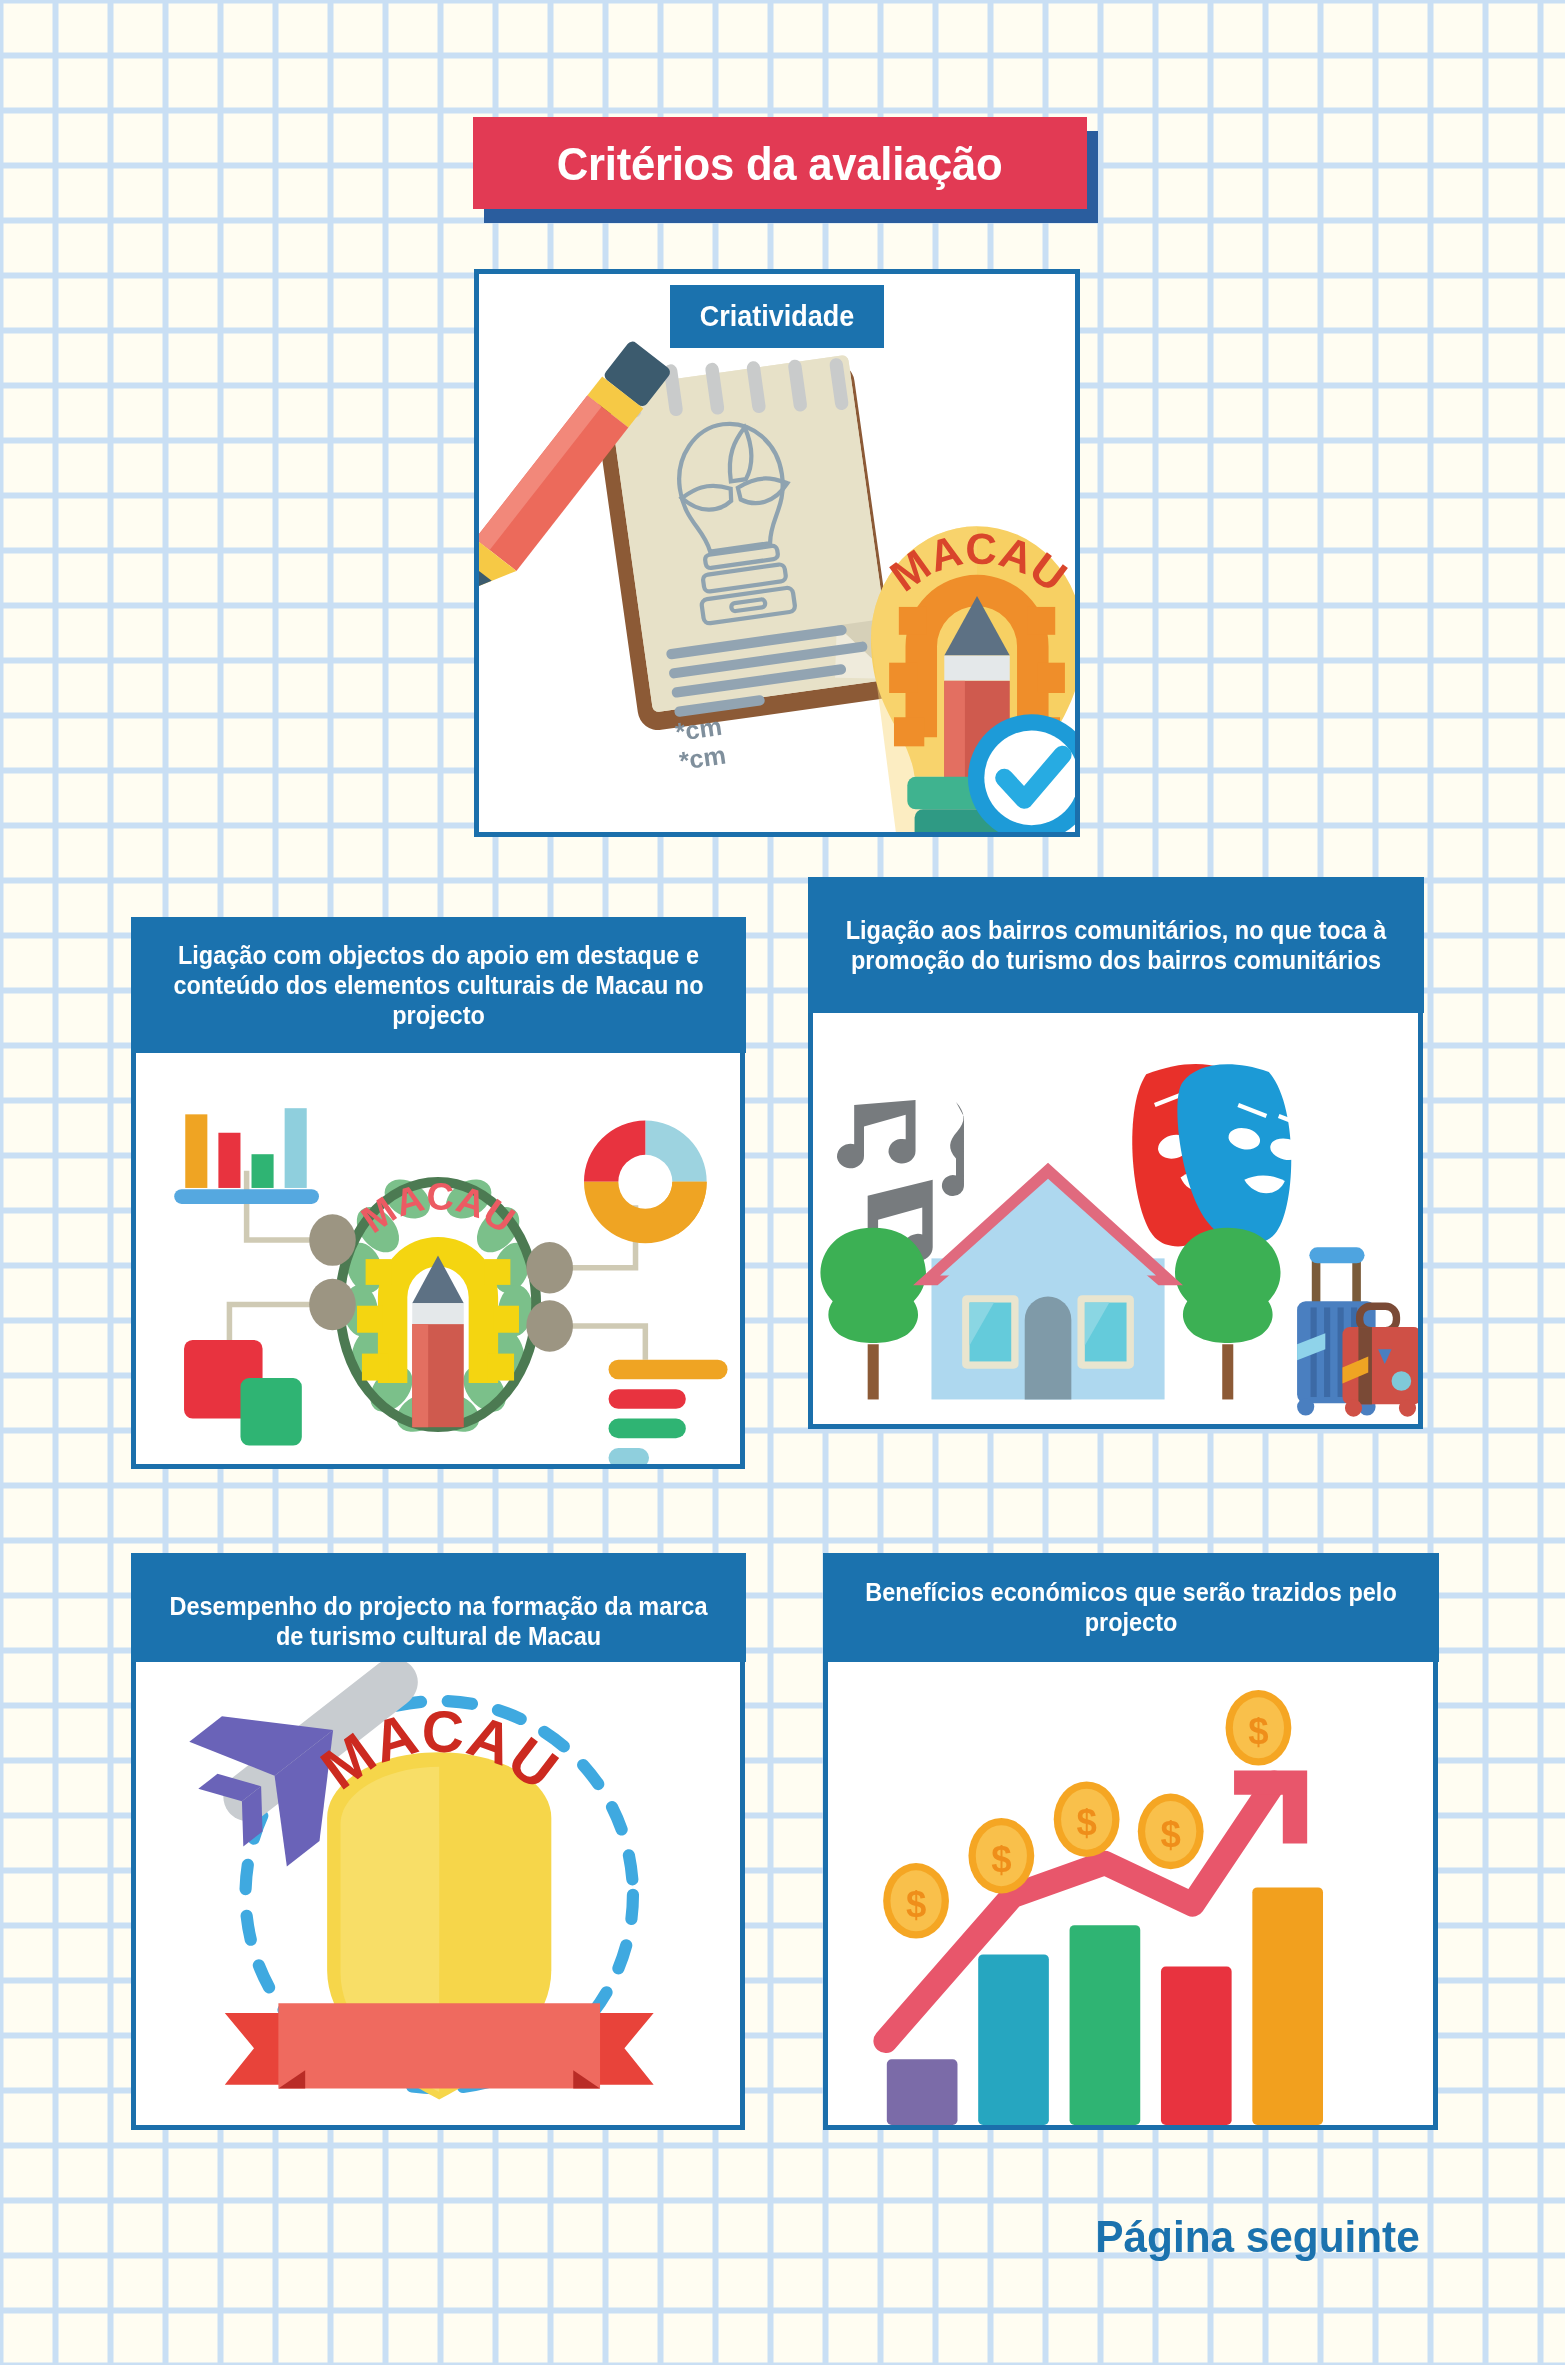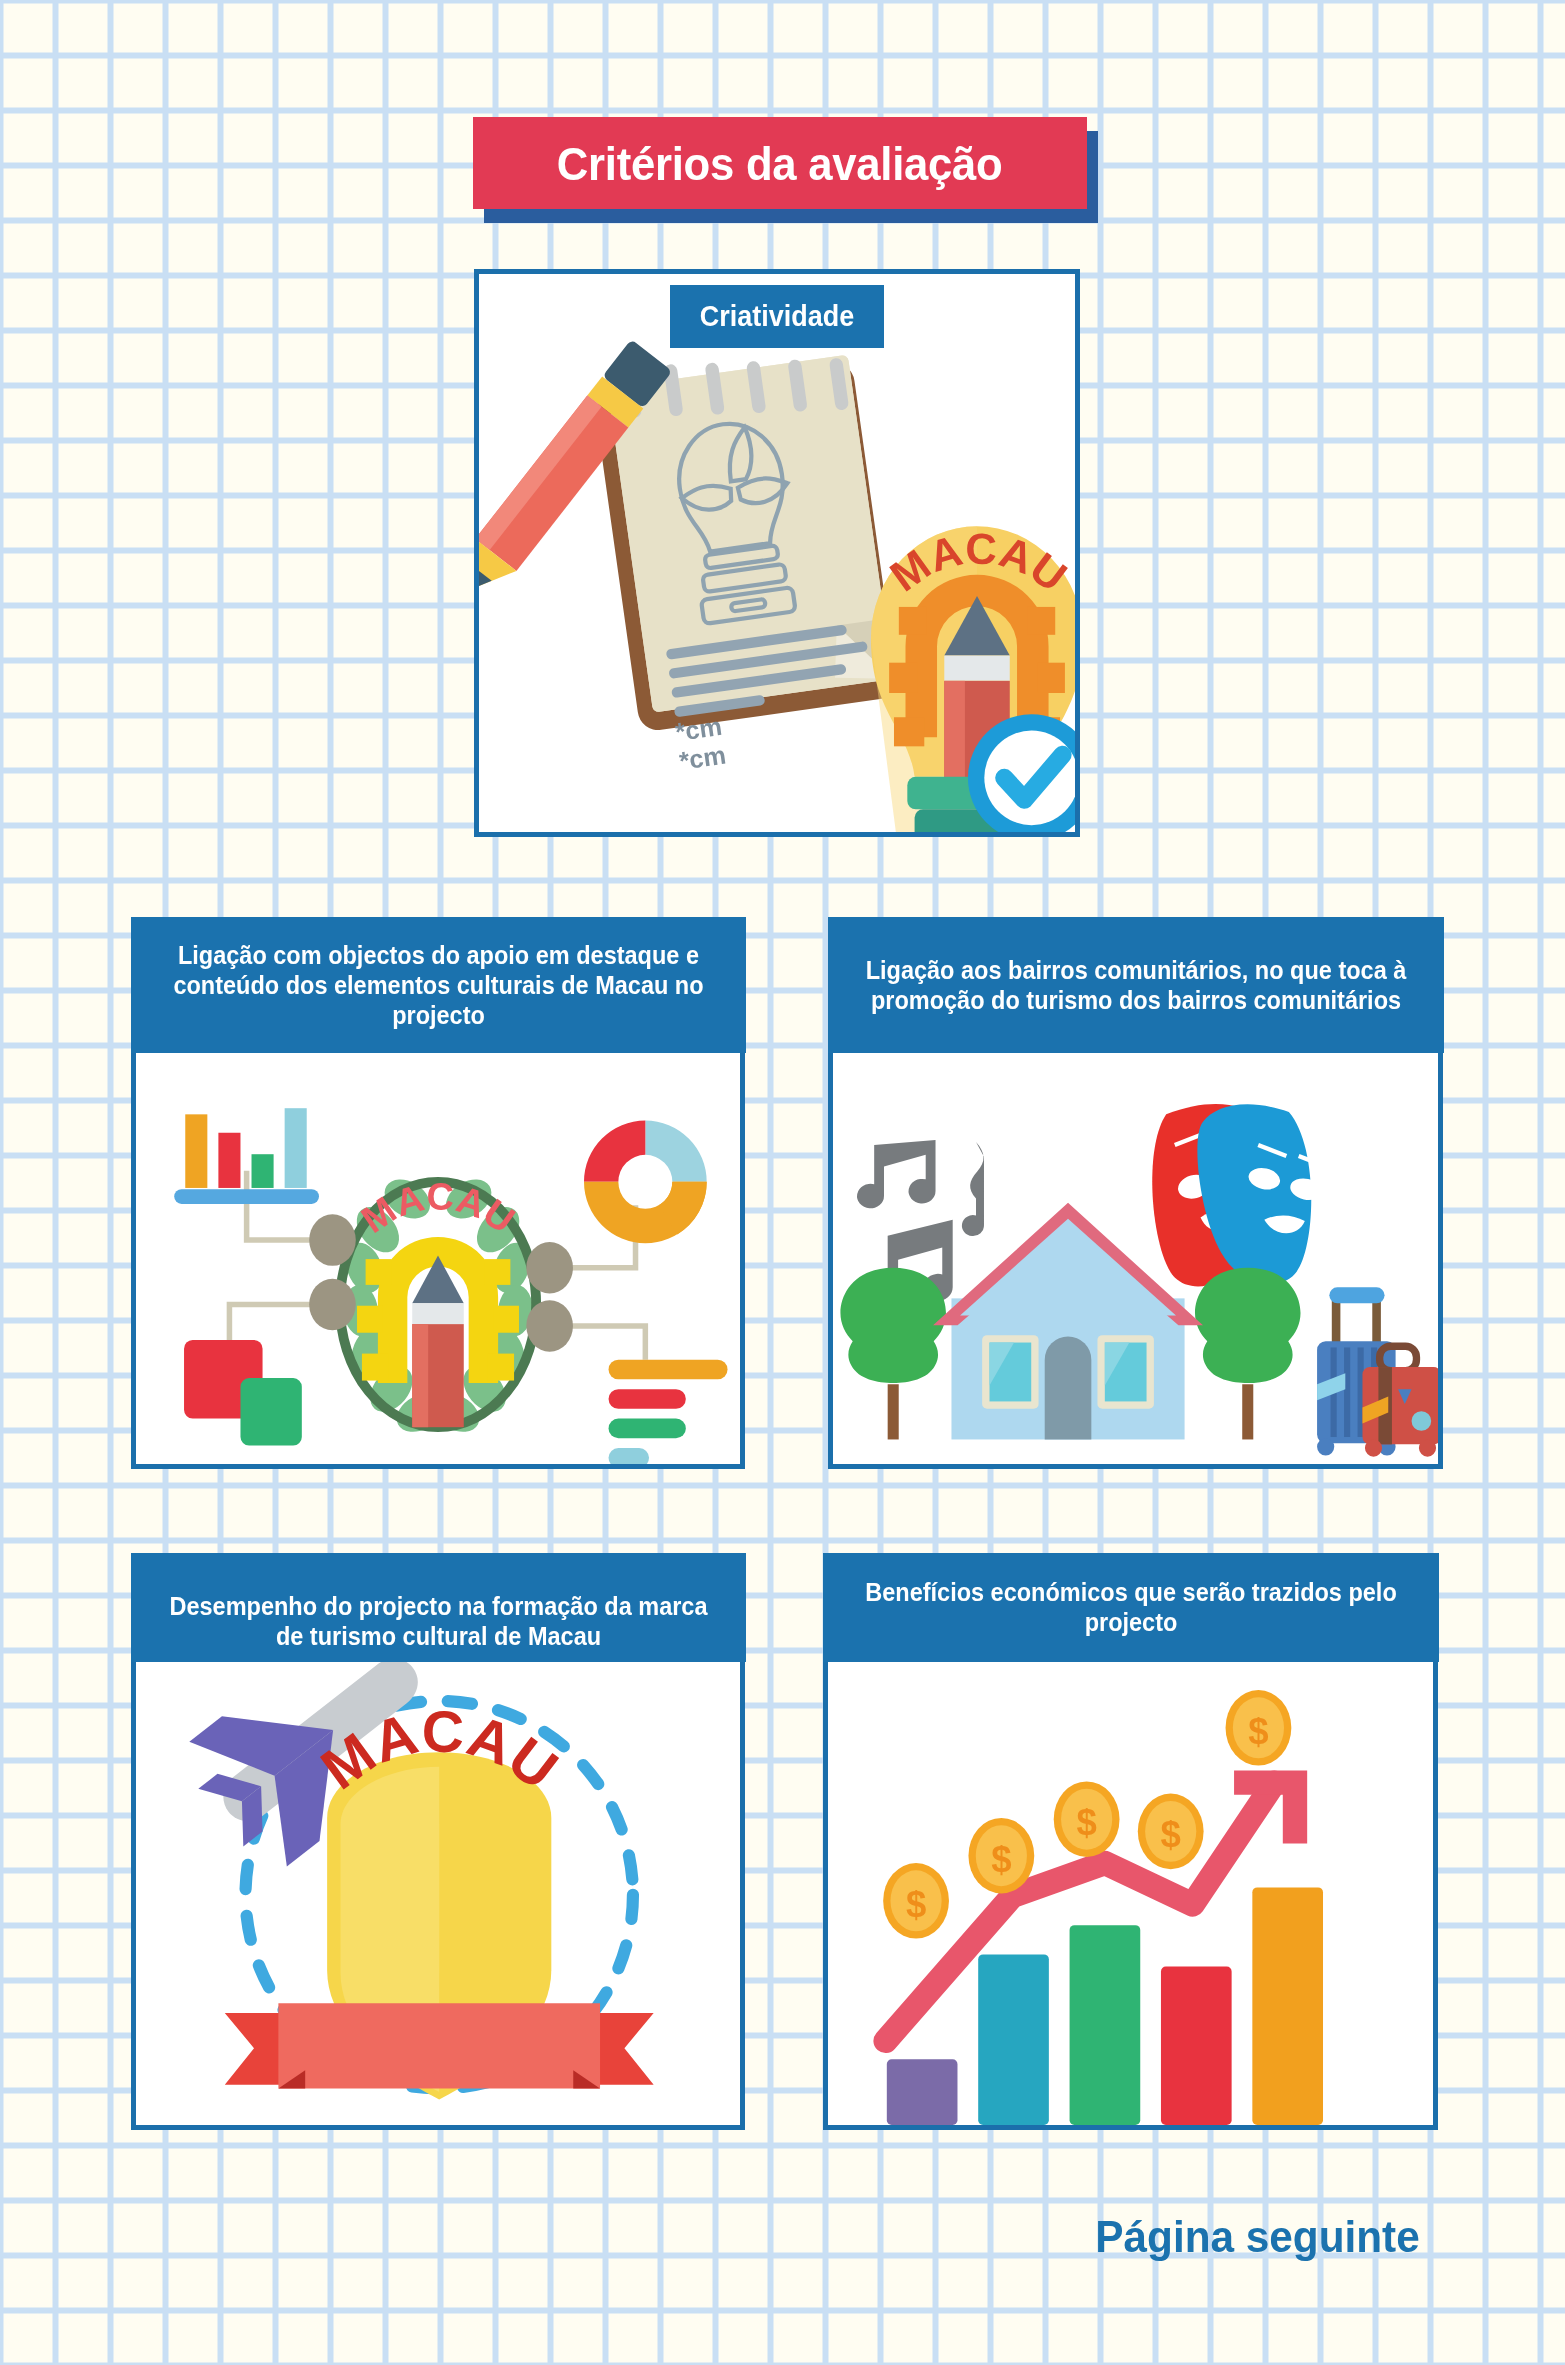--- a/index.html
+++ b/index.html
@@ -49,21 +49,21 @@
     background:#1b72ae;color:#fff;box-sizing:border-box;
     display:flex;align-items:center;justify-content:center;text-align:center;
     padding:11px 16px;
   }
   .card-head span{
     font-size:25px;font-weight:bold;line-height:1.20;transform:scaleX(0.94);display:block;
   }
 
   #card-link-objects{left:131px;top:917px;width:614px;height:552px;}
   #card-link-objects .card-head{height:136px;}
-  #card-neighbourhoods{left:808px;top:917px;width:615px;height:552px;margin-left:20px;}
+  #card-neighbourhoods{left:808px;top:877px;width:615px;height:552px;}
   #card-neighbourhoods .card-head{height:136px;}
   #card-performance{left:131px;top:1553px;width:614px;height:577px;}
   #card-performance .card-head{height:109px;align-items:flex-end;}
   #card-benefits{left:823px;top:1553px;width:615px;height:577px;}
   #card-benefits .card-head{height:109px;}
 
   .art{position:absolute;left:0;right:0;bottom:0;overflow:hidden;}
   #card-link-objects .art,#card-neighbourhoods .art{top:131px;}
   #card-performance .art,#card-benefits .art{top:104px;}
   #card-creativity .art{top:24.6px;}

